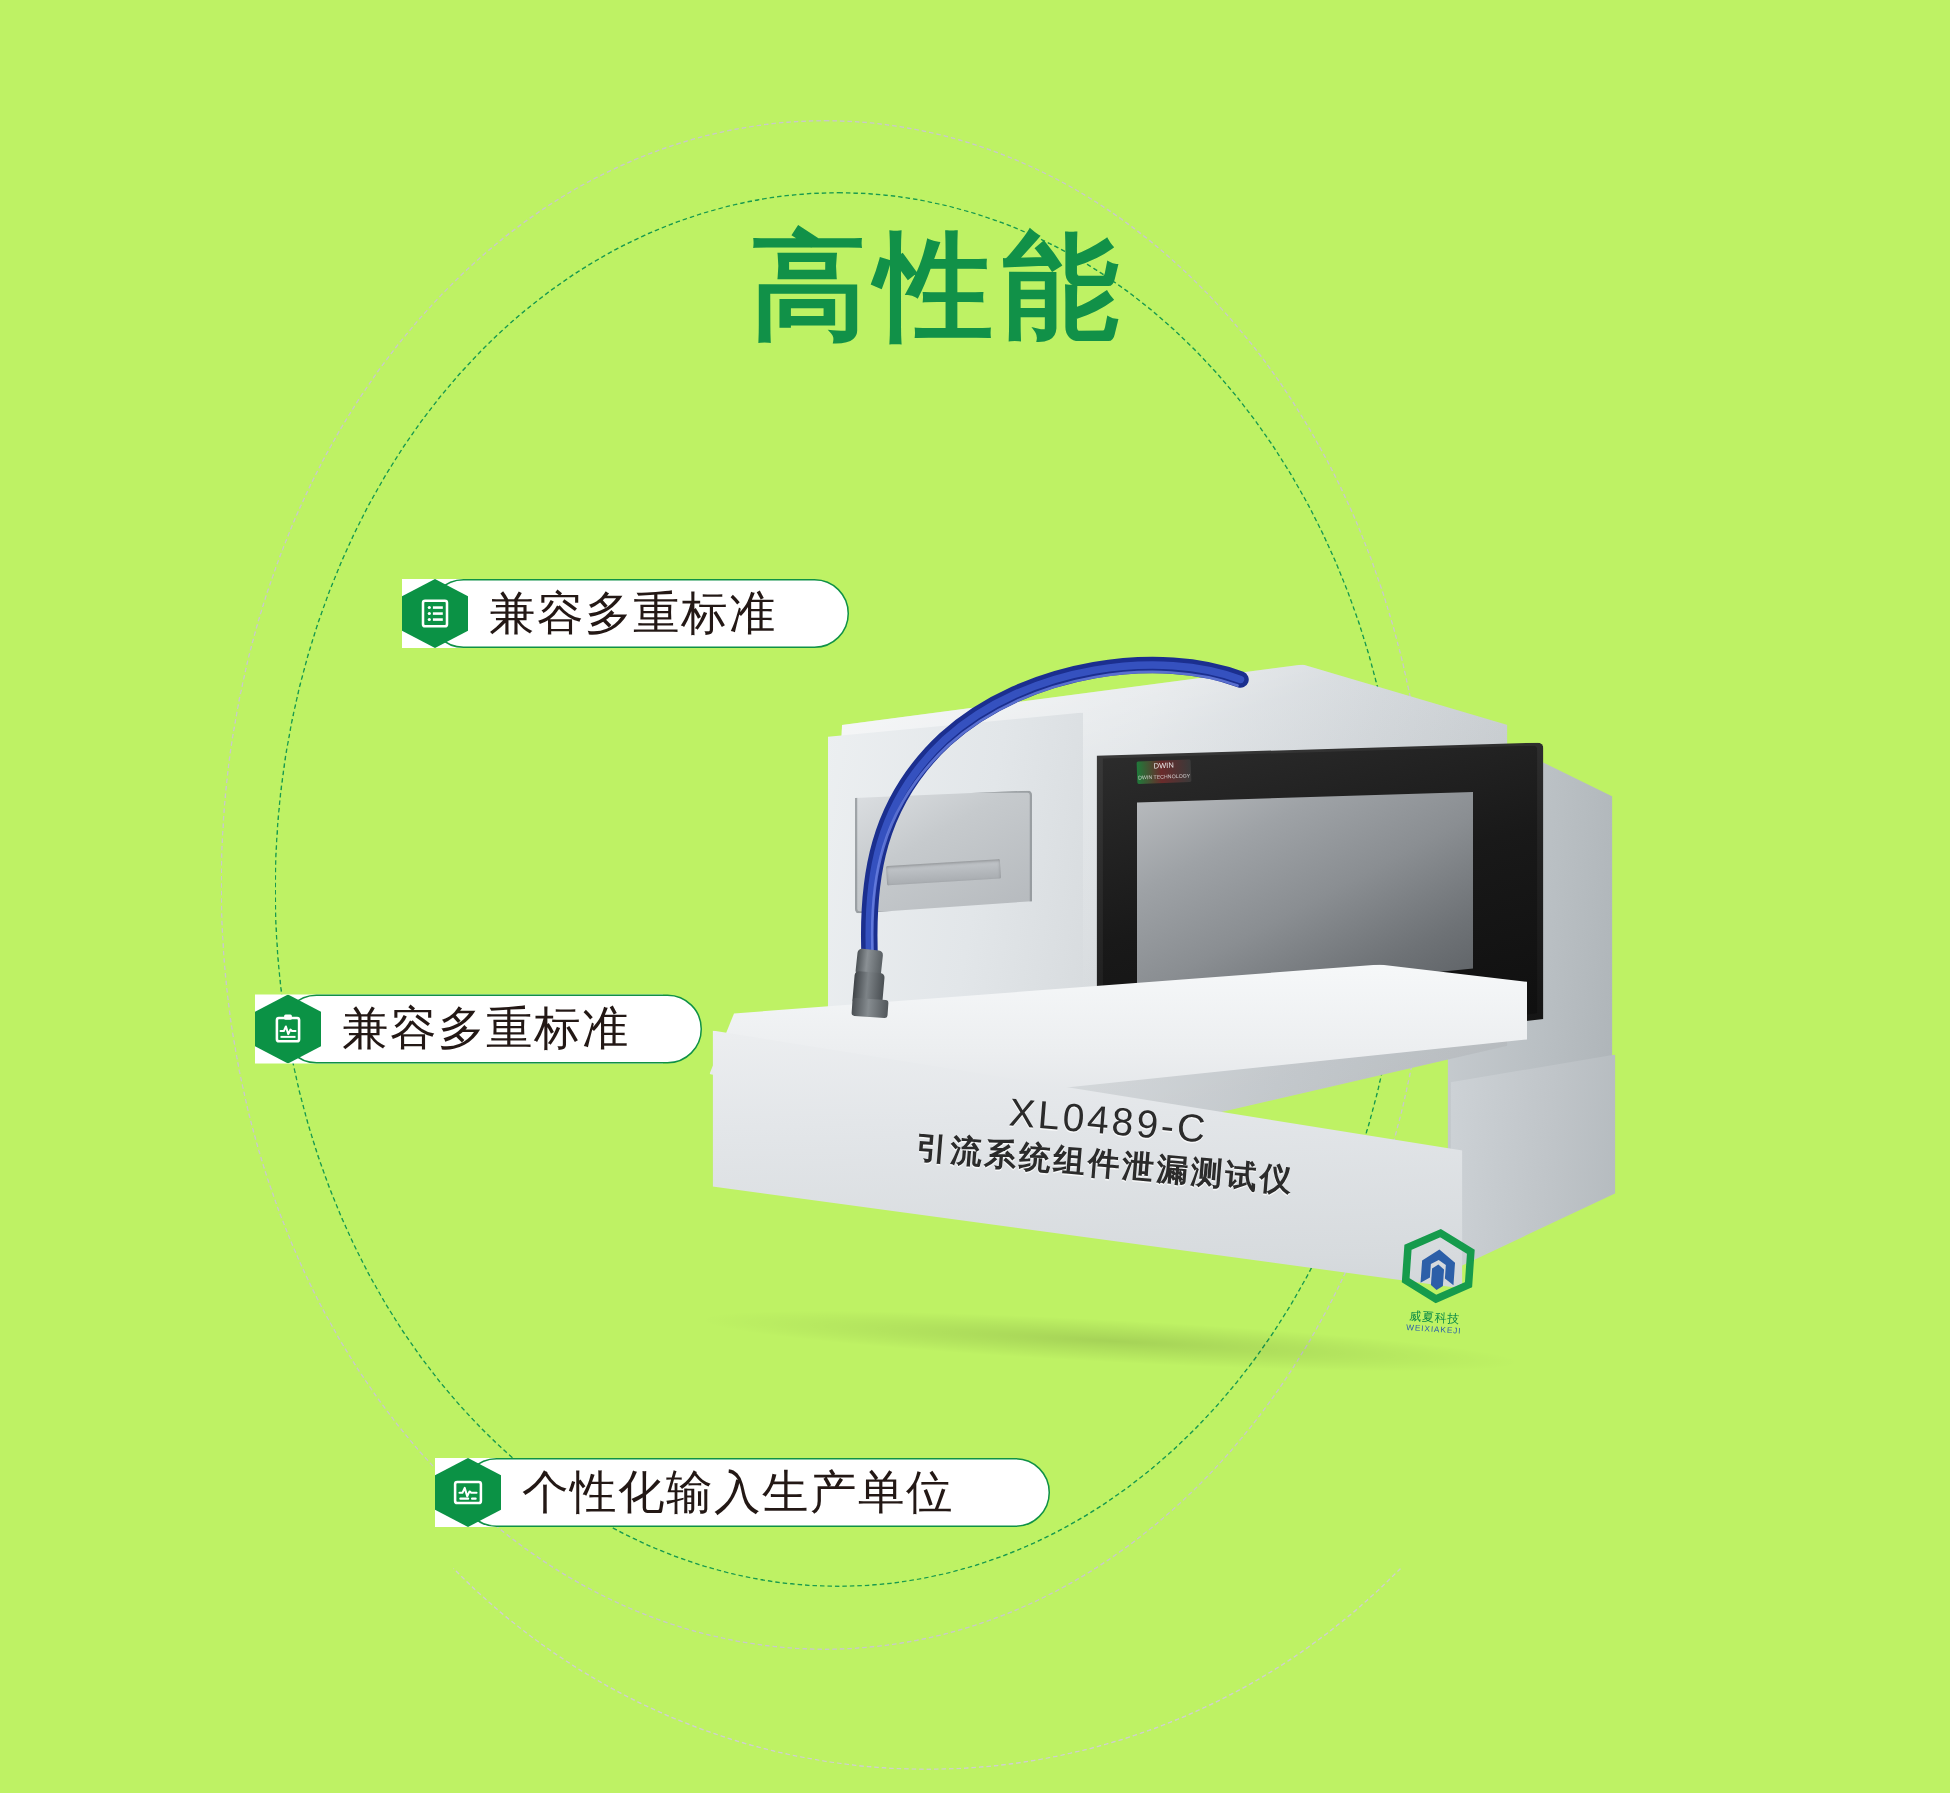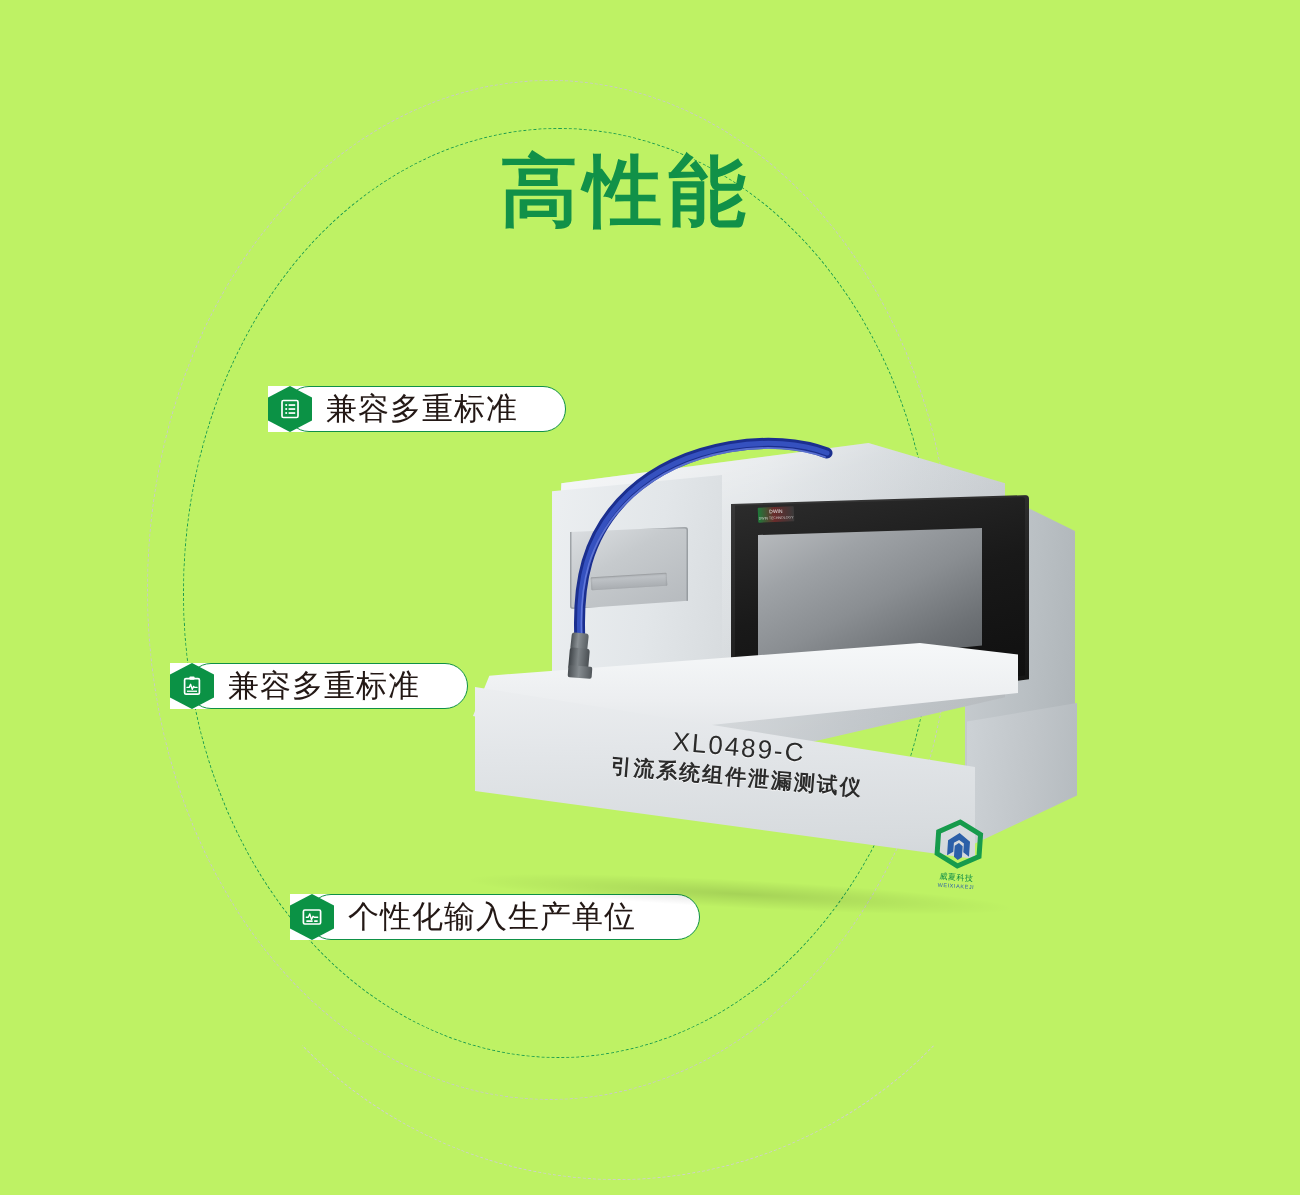--- a/index.html
+++ b/index.html
@@ -107,21 +107,21 @@
     font-size: 31px;
     line-height: 46px;
     color: #231815;
     font-weight: 400;
     white-space: nowrap;
     letter-spacing: 1px;
   }
 
   #badge-0 { left: 268px; top: 386px; }
   #badge-1 { left: 170px; top: 663px; }
-  #badge-2 { left: 290px; top: 894px; }
+  #badge-2 { left: 290px; top: 972px; }
 
   
   #device {
     position: absolute;
     left: 455px;
     top: 415px;
     width: 620px;
     height: 505px;
   }
 

